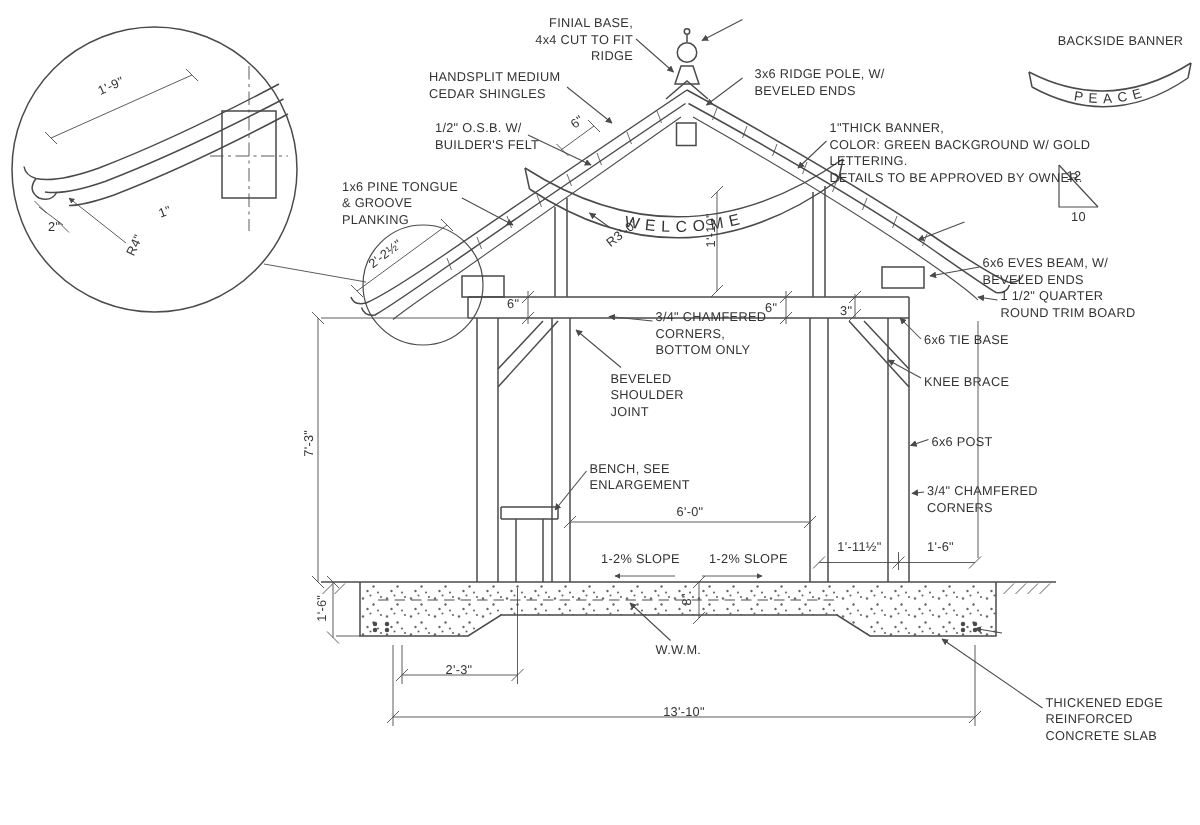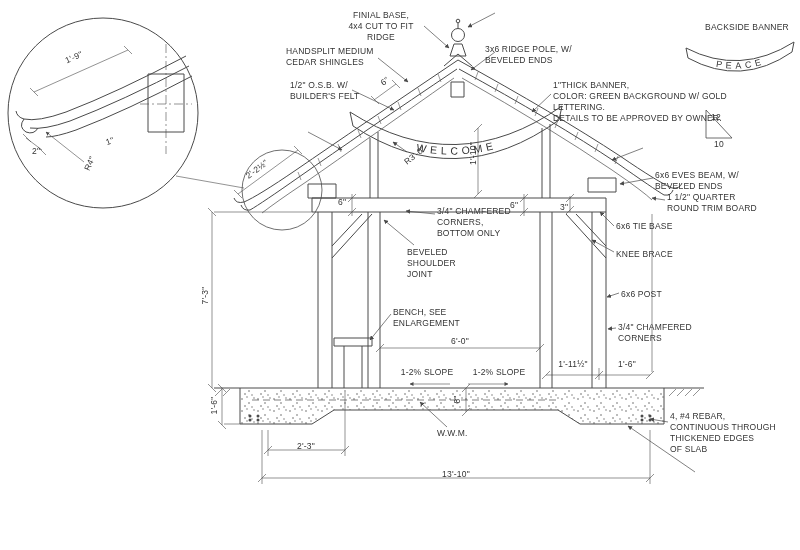--- a/index.html
+++ b/index.html
@@ -2,21 +2,21 @@
 <html><head>
 <meta charset="utf-8">
 <style>
   html,body{margin:0;padding:0;background:#fff}
   .sheet{position:relative;width:800px;height:550px;background:#ffffff;overflow:hidden;
          font-family:"Liberation Sans",sans-serif}
   .sheet svg{position:absolute;left:0;top:0}
   .lbl{position:absolute;font-size:8.5px;line-height:1.3;color:#333;white-space:pre-line;
        letter-spacing:.2px;font-family:"Liberation Sans",sans-serif}
   .ctr{text-align:center}
-  .rgt{text-align:center}
+  .rgt{text-align:right}
   .svgtxt{font-family:"Liberation Sans",sans-serif;letter-spacing:4px;fill:#333}
 </style>
 </head>
 <body>
 
 <div class="sheet">
 
 <svg width="800" height="550" viewBox="0 0 800 550">
   <defs>
     <marker id="arr" viewBox="0 0 10 10" refX="9" refY="5" markerWidth="6.5" markerHeight="6.5" orient="auto-start-reverse">
@@ -243,49 +243,50 @@
     <path d="M407,152 L393,142" marker-end="url(#arr)"></path>
   </g>
 </svg>
 
 <div class="lbl rgt" style="left:340px;top:10px;width:82px">FINIAL BASE,
 4x4 CUT TO FIT
 RIDGE</div>
 <div class="lbl ctr" style="left:698px;top:22px;width:98px">BACKSIDE BANNER</div>
 <div class="lbl" style="left:286px;top:46px;width:92px">HANDSPLIT MEDIUM
 CEDAR SHINGLES</div>
-<div class="lbl" style="left:485px;top:44px;width:110px">3x6 RIDGE POLE, W/
+<div class="lbl" style="left:503px;top:44px;width:110px">3x6 RIDGE POLE, W/
 BEVELED ENDS</div>
 <div class="lbl" style="left:290px;top:80px;width:80px">1/2" O.S.B. W/
 BUILDER'S FELT</div>
 <div class="lbl" style="left:553px;top:80px;width:225px">1"THICK BANNER,
 COLOR:  GREEN BACKGROUND W/ GOLD LETTERING.
 DETAILS TO BE APPROVED BY OWNER.</div>
+<div class="lbl" style="left:228px;top:119px;width:92px">1x6 PINE TONGUE
+&amp; GROOVE PLANKING</div>
 <div class="lbl" style="left:655px;top:170px;width:105px">6x6 EVES BEAM, W/
 BEVELED ENDS</div>
 <div class="lbl" style="left:667px;top:192px;width:100px">1 1/2" QUARTER
 ROUND TRIM BOARD</div>
 <div class="lbl" style="left:437px;top:206px;width:90px">3/4" CHAMFERED
 CORNERS,
 BOTTOM ONLY</div>
 <div class="lbl" style="left:616px;top:221px;width:80px">6x6 TIE BASE</div>
 <div class="lbl" style="left:616px;top:249px;width:70px">KNEE BRACE</div>
 <div class="lbl" style="left:407px;top:247px;width:60px">BEVELED
 SHOULDER
 JOINT</div>
 <div class="lbl" style="left:393px;top:307px;width:80px">BENCH, SEE
 ENLARGEMENT</div>
 <div class="lbl" style="left:621px;top:289px;width:60px">6x6 POST</div>
 <div class="lbl" style="left:618px;top:322px;width:90px">3/4" CHAMFERED
 CORNERS</div>
 <div class="lbl" style="left:437px;top:428px;width:44px">W.W.M.</div>
-<div class="lbl" style="left:670px;top:411px;width:120px">4, #4 REBAR,
-CONTINUOUS THROUGH
-THICKENED EDGES
-OF SLAB</div>
+<div class="lbl" style="left:697px;top:463px;width:95px">THICKENED EDGE
+REINFORCED
+CONCRETE SLAB</div>
 
 <div class="lbl ctr" style="left:190px;top:290px;width:32px;transform:rotate(-90deg)">7'-3"</div>
 <div class="lbl ctr" style="left:199px;top:400px;width:32px;transform:rotate(-90deg)">1'-6"</div>
 <div class="lbl ctr" style="left:435px;top:336px;width:50px">6'-0"</div>
 <div class="lbl ctr" style="left:548px;top:359px;width:50px">1'-11½"</div>
 <div class="lbl ctr" style="left:605px;top:359px;width:44px">1'-6"</div>
 <div class="lbl ctr" style="left:398px;top:367px;width:58px">1-2% SLOPE</div>
 <div class="lbl ctr" style="left:470px;top:367px;width:58px">1-2% SLOPE</div>
 <div class="lbl ctr" style="left:286px;top:441px;width:40px">2'-3"</div>
 <div class="lbl ctr" style="left:432px;top:469px;width:48px">13'-10"</div>

